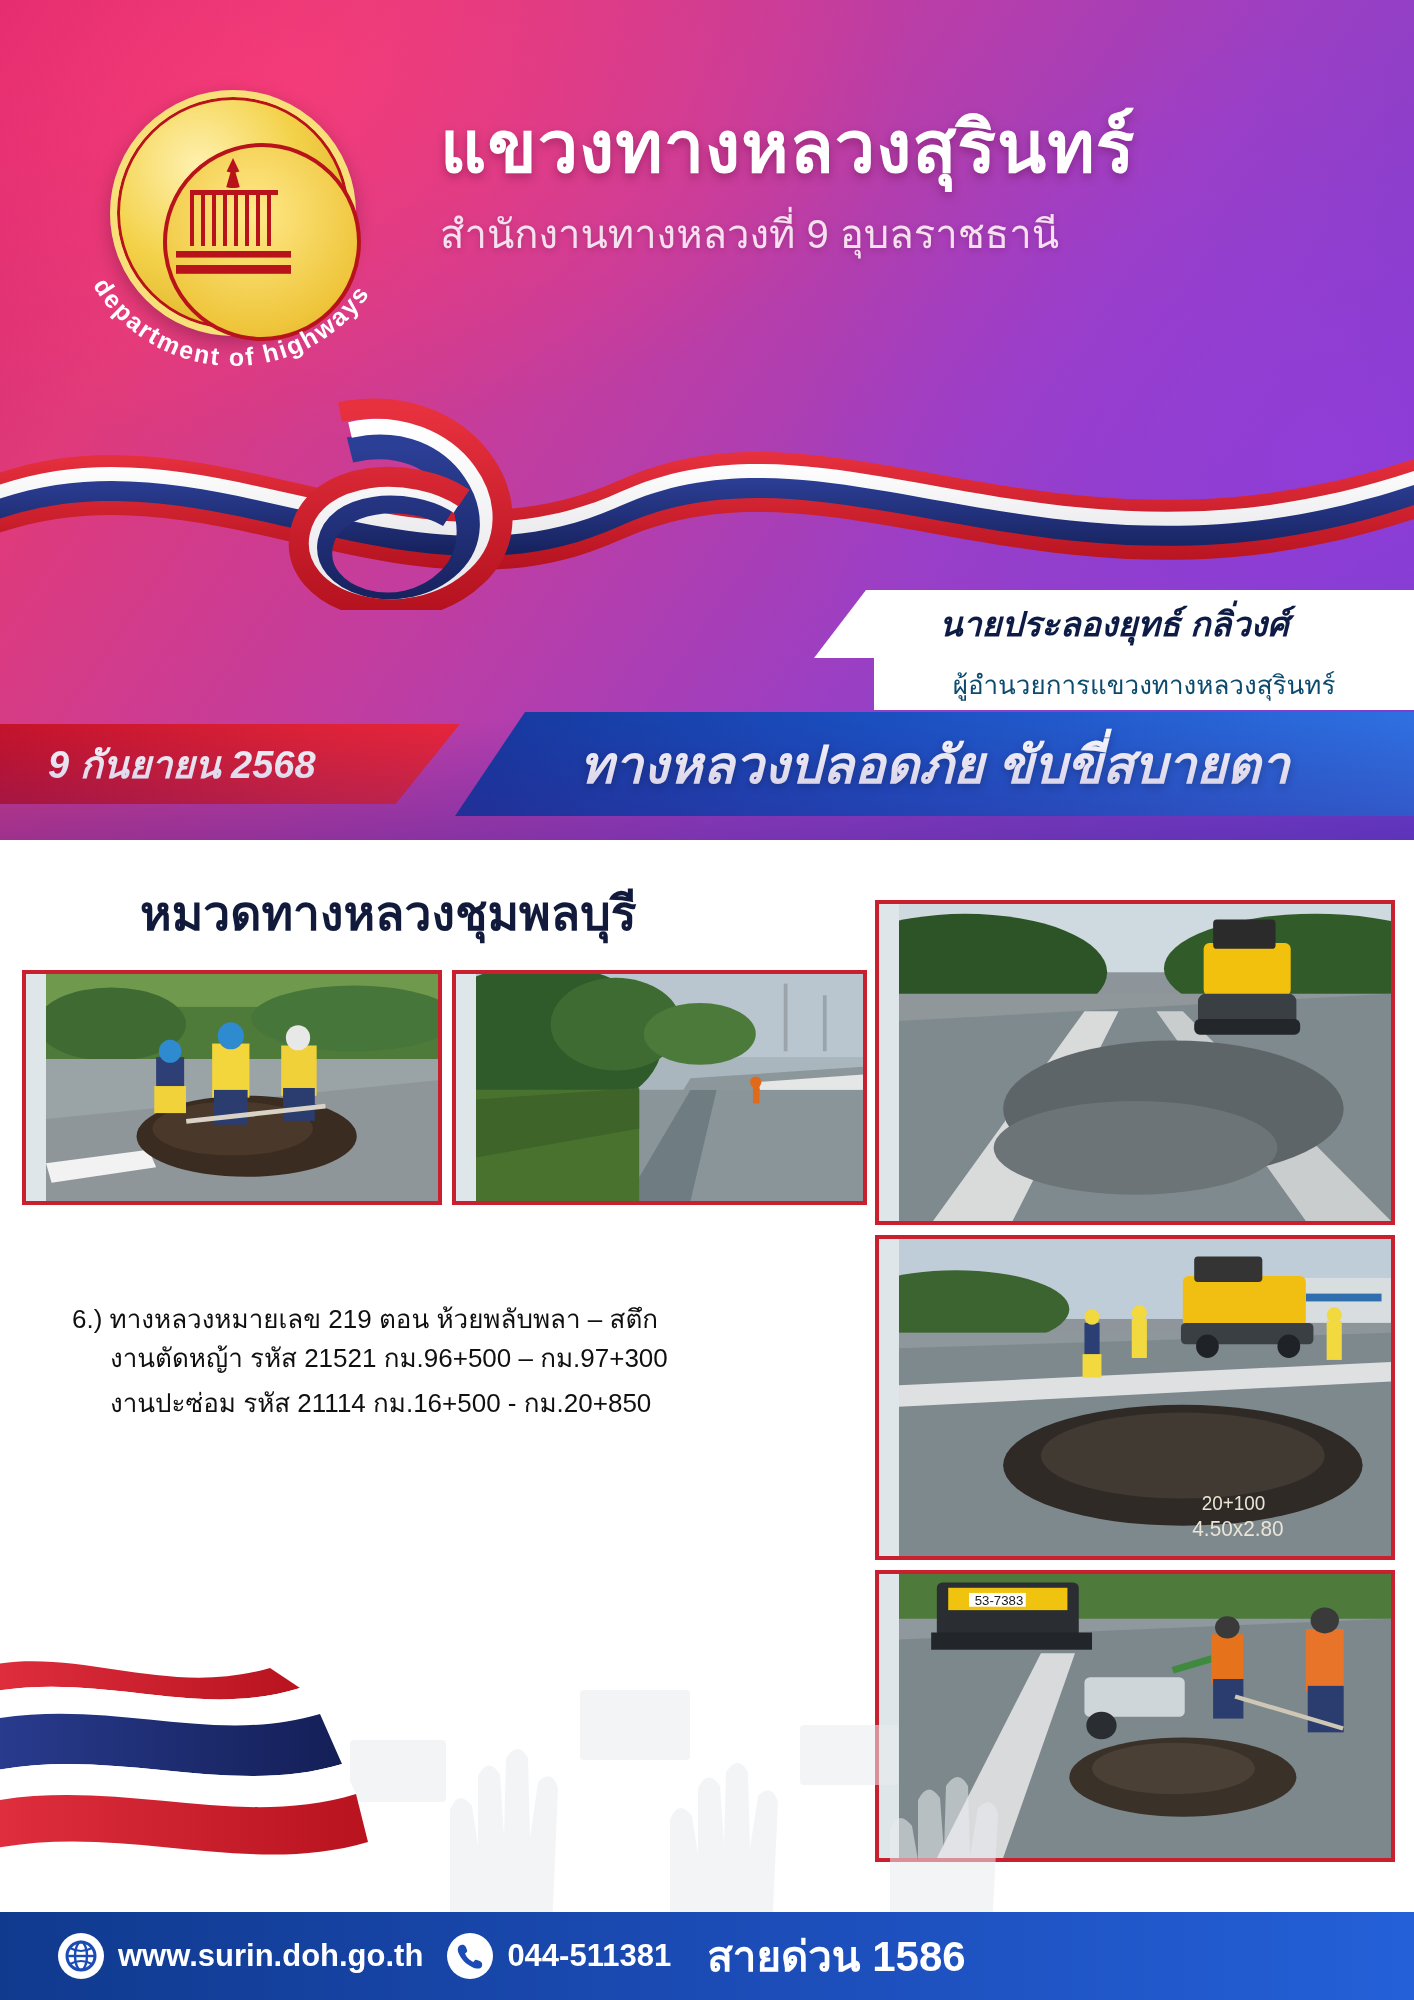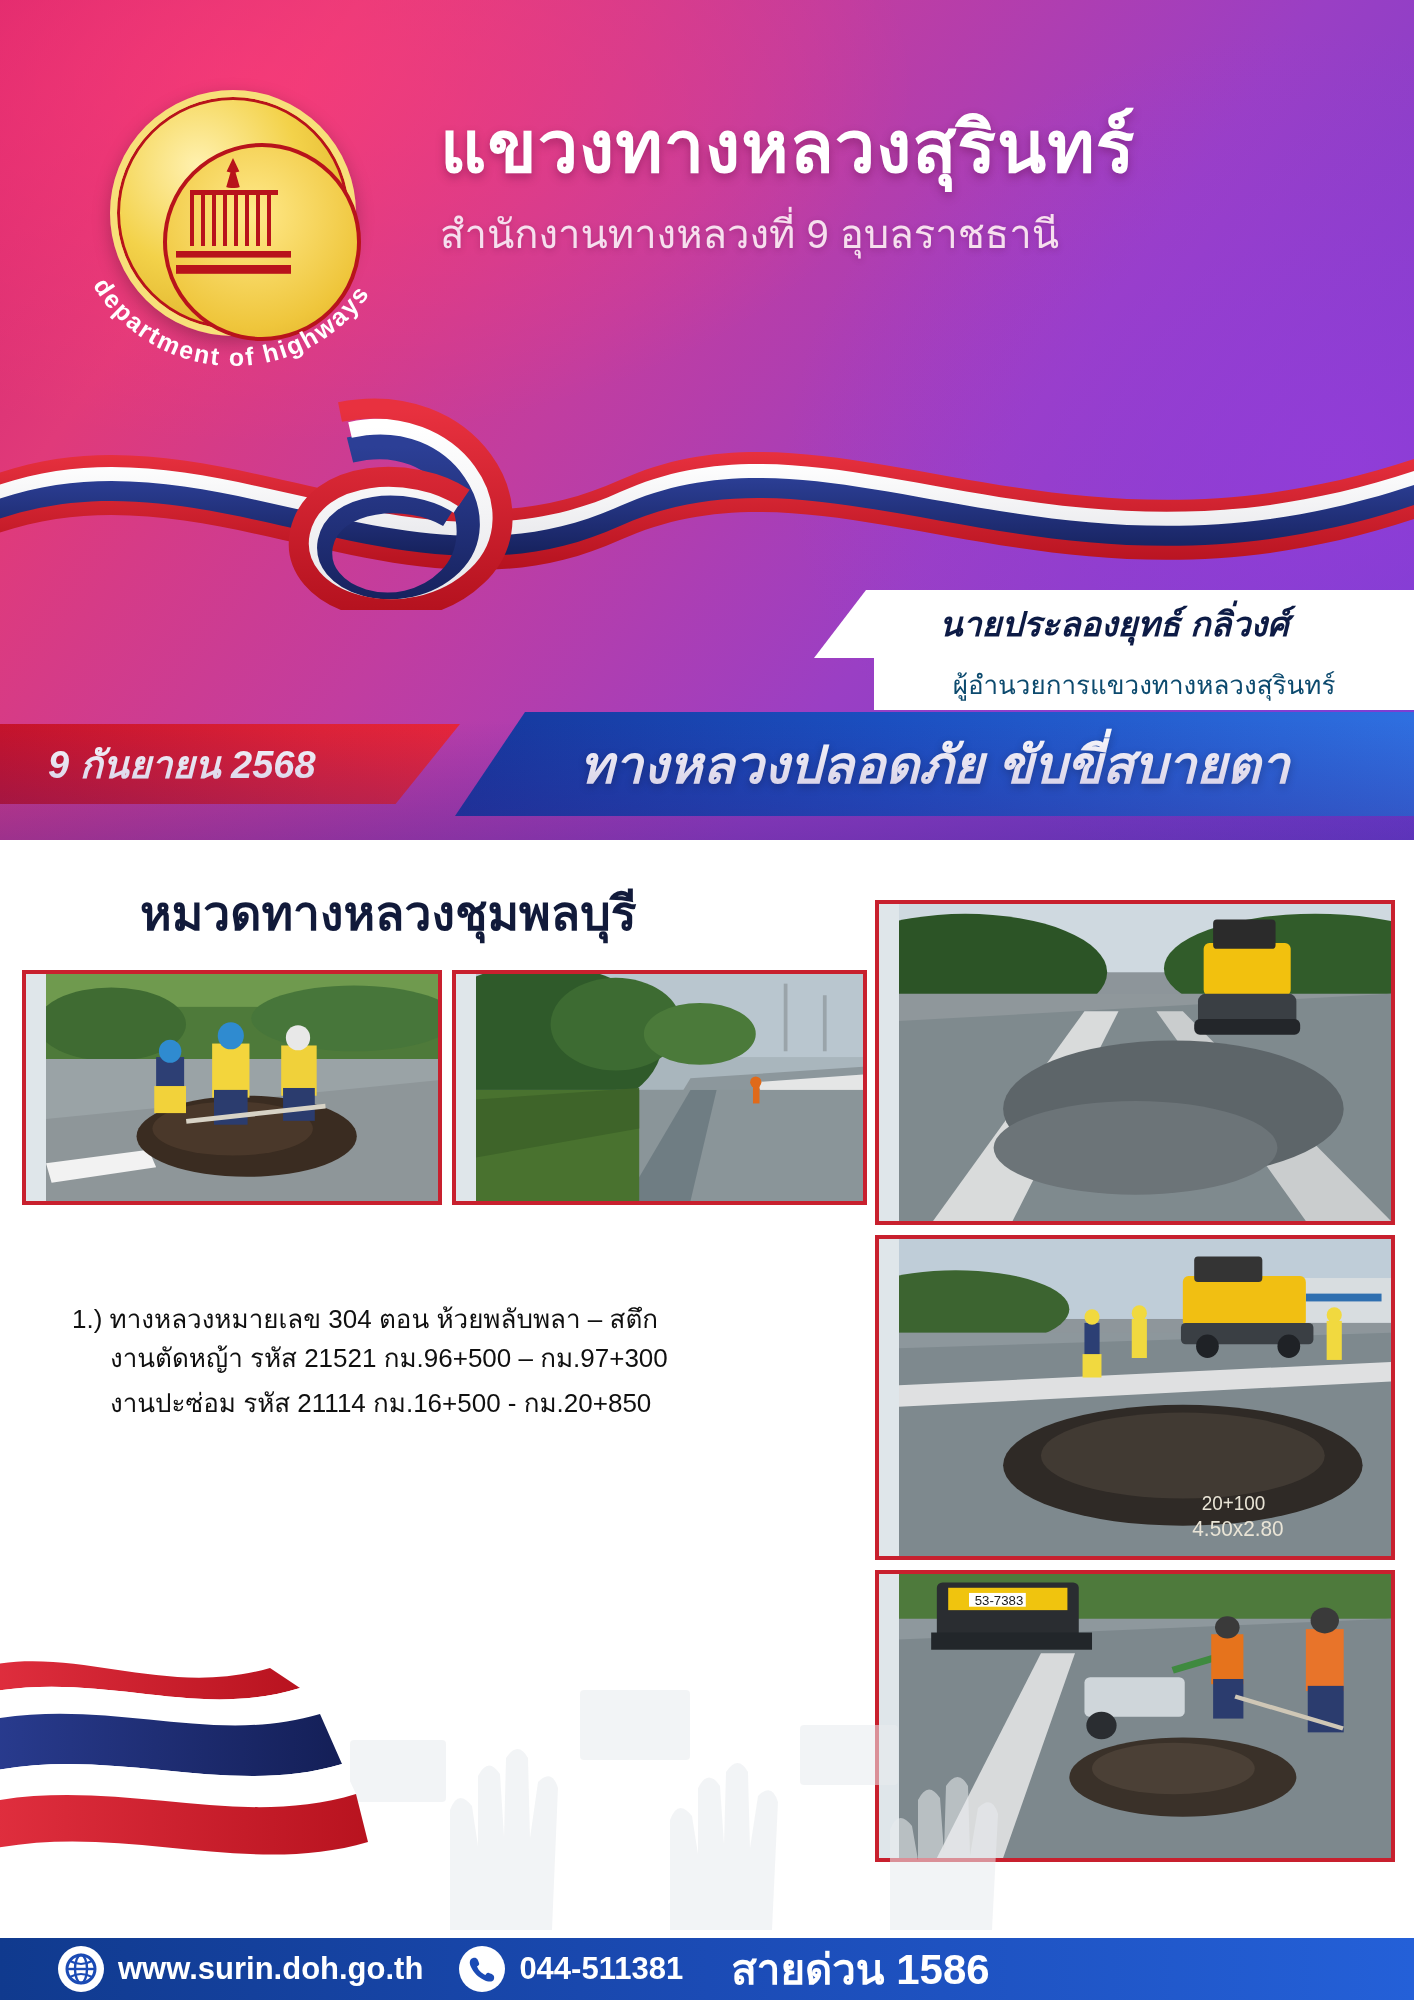--- a/index.html
+++ b/index.html
@@ -143,23 +143,23 @@
   .list { position:absolute; left:72px; top:460px; width:760px; }
   .list-item { font-size:26px; color:#101010; line-height:1.5; margin-bottom:6px; }
   .list-item .sub { display:block; padding-left:38px; }
 
   
   .flag-deco { position:absolute; left:0; bottom:0; width:420px; height:300px; }
   .hands-deco { position:absolute; left:330px; bottom:0; width:760px; height:300px; opacity:0.55; }
 
   
   .footer {
-    position:absolute; left:0; bottom:0; width:1414px; height:62px;
+    position:absolute; left:0; bottom:0; width:1414px; height:88px;
     background:linear-gradient(90deg,#103a8e 0%, #1b4bb5 50%, #2460d8 100%);
-    display:flex; align-items:center; gap:36px; padding-left:58px;
+    display:flex; align-items:center; gap:24px; padding-left:58px;
     color:#ffffff;
   }
   .footer-item { display:flex; align-items:center; gap:14px; font-size:31px; font-weight:600; }
   .circle-icon {
     width:46px; height:46px; border-radius:50%; background:#ffffff;
     display:flex; align-items:center; justify-content:center; flex:0 0 auto;
   }
   .circle-icon svg { display:block; }
   .hotline { font-size:42px; font-weight:700; margin-left:12px;text-align:right; }
 </style>
@@ -378,21 +378,21 @@
         <rect x="430" y="64" width="40" height="72" fill="#e8742a"></rect>
         <rect x="432" y="130" width="38" height="54" fill="#2b3c6e"></rect>
         <circle cx="450" cy="54" r="15" fill="#3a3a3a"></circle>
       </g>
       <rect x="356" y="140" width="120" height="5" fill="#cfc7b6" transform="rotate(18 356 140)"></rect>
     </svg>
   </div>
 
   <div class="list">
     <div class="list-item">
-      <span>1.) ทางหลวงหมายเลข 304 ตอน ห้วยพลับพลา – สตึก</span>
+      <span>6.) ทางหลวงหมายเลข 219 ตอน ห้วยพลับพลา – สตึก</span>
       <span class="sub">งานตัดหญ้า รหัส 21521 กม.96+500 – กม.97+300</span>
     </div>
     <div class="list-item">
       <span class="sub">งานปะซ่อม รหัส 21114 กม.16+500 - กม.20+850</span>
     </div>
   </div>
 
   <svg class="hands-deco" viewBox="0 0 760 300">
     <g fill="#e9ecef">
       <rect x="20" y="110" width="96" height="62" rx="4"></rect>

